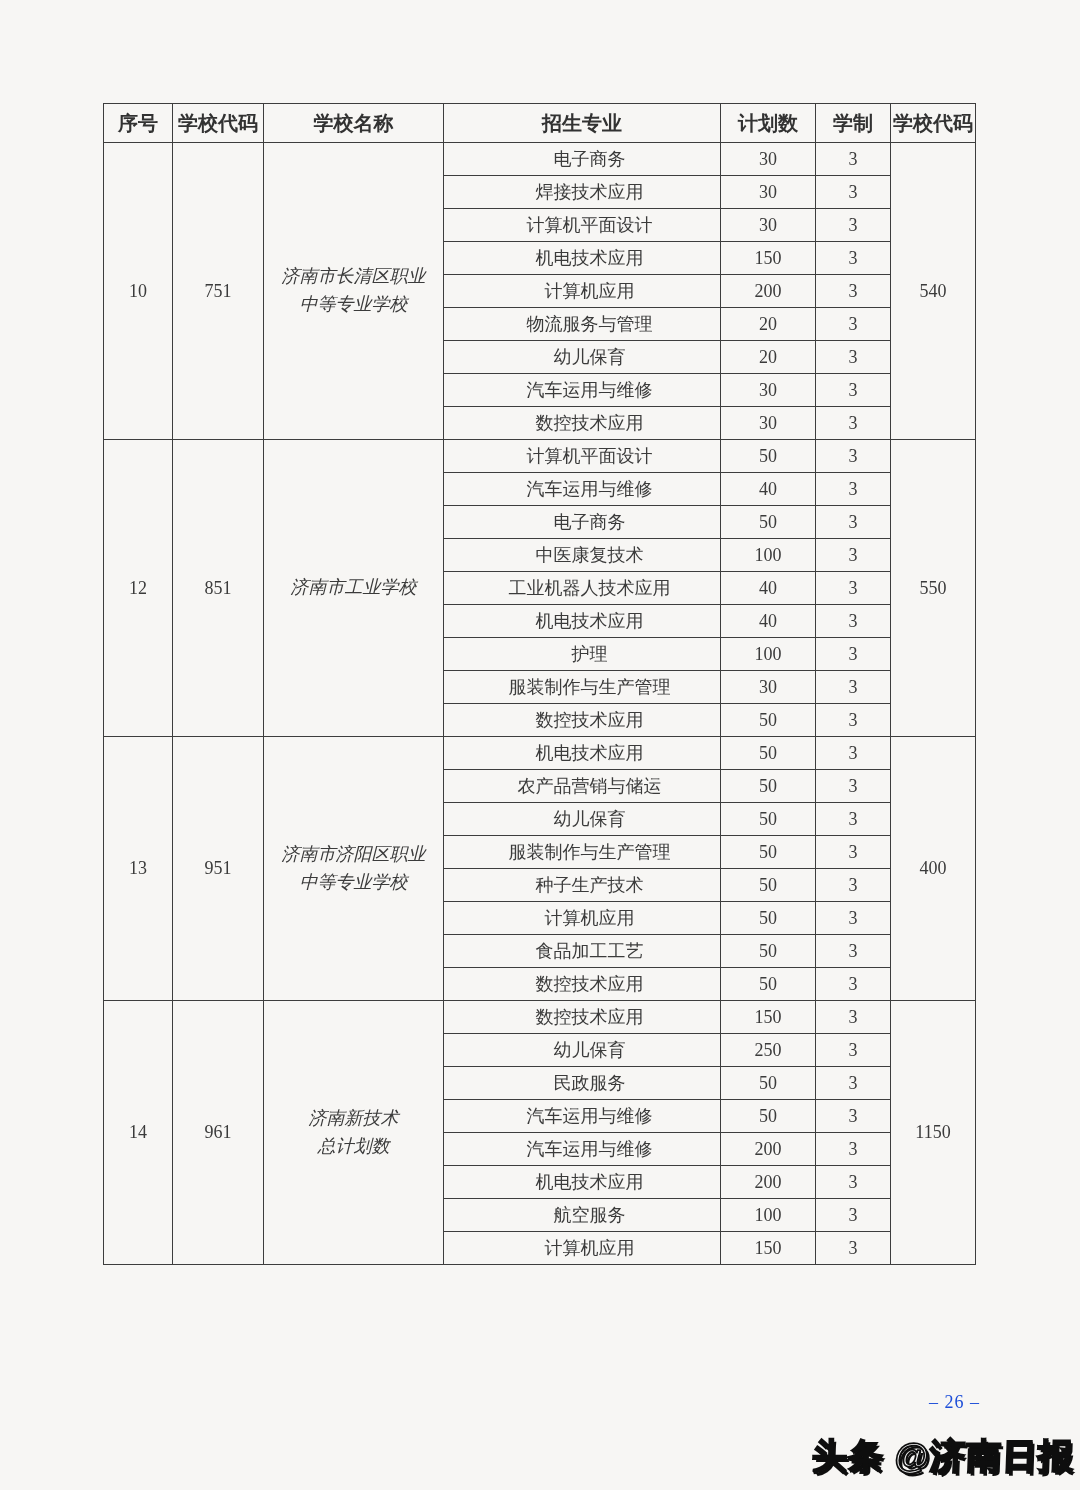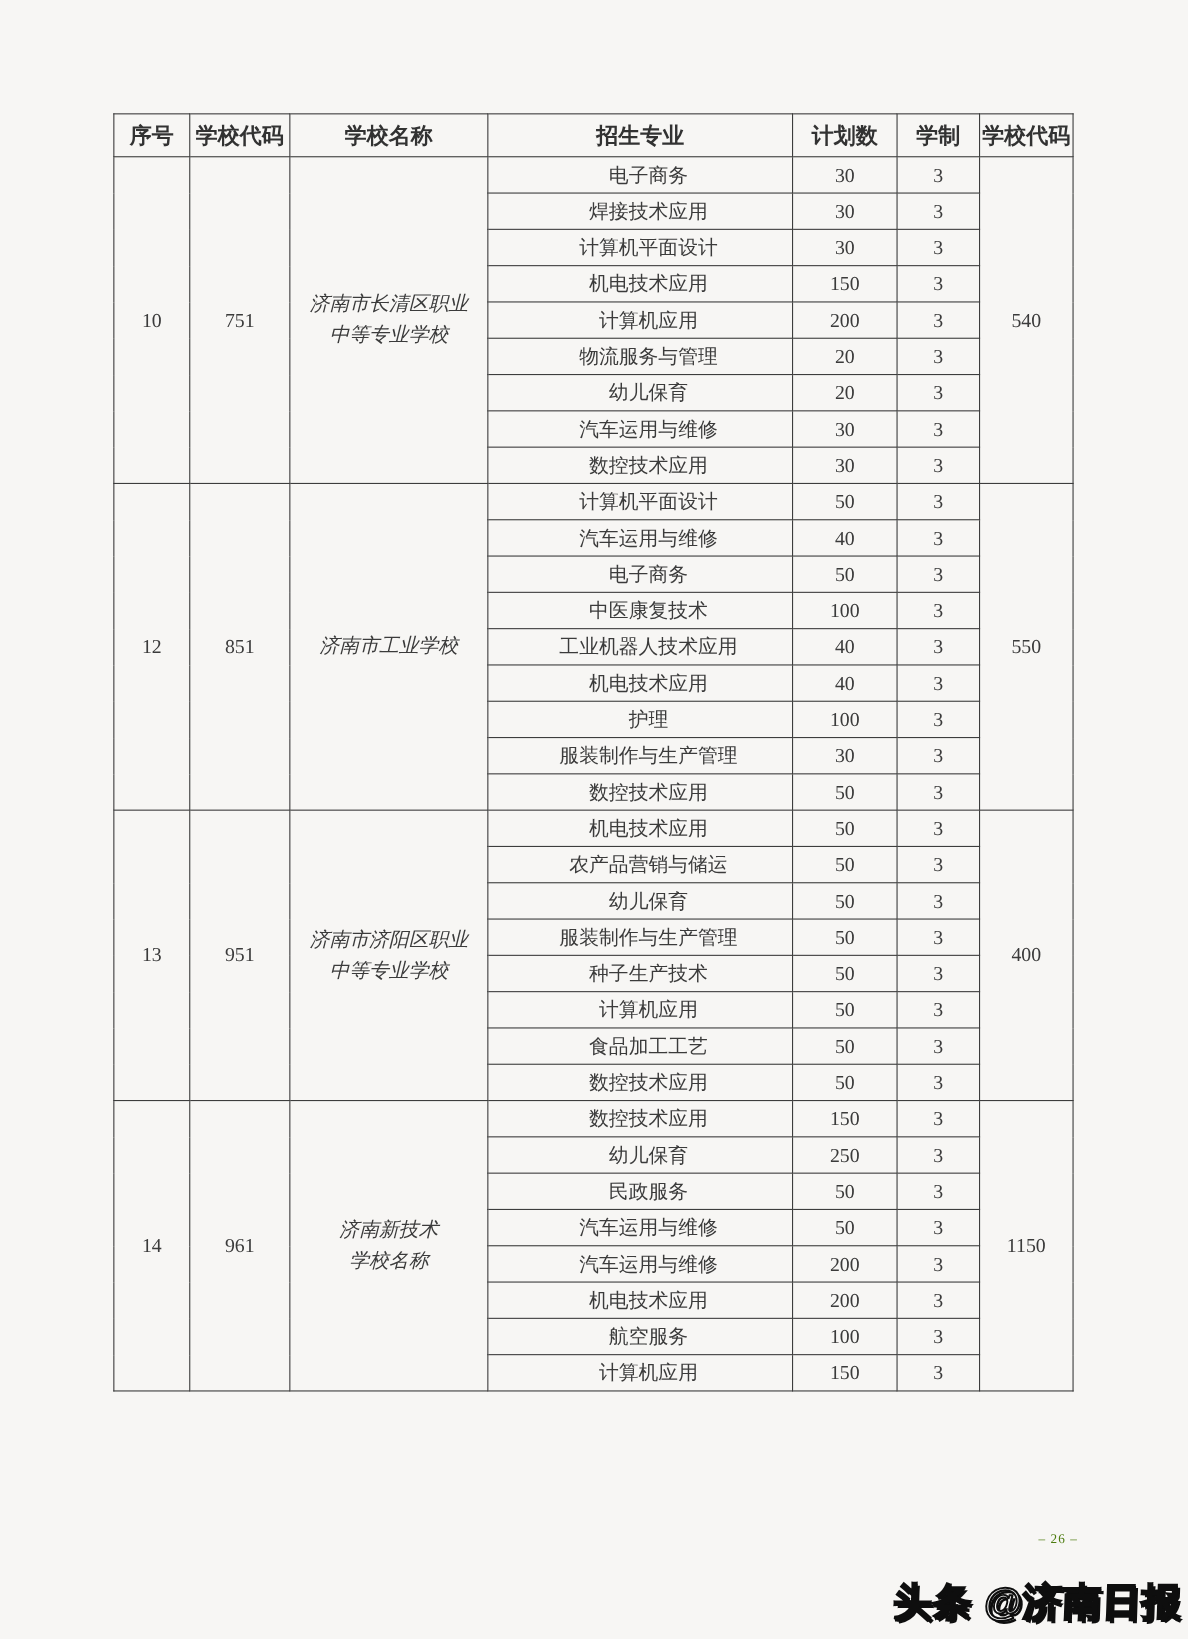--- a/index.html
+++ b/index.html
@@ -47,23 +47,23 @@
   td.school-name-cell {
     white-space: pre-line;
     line-height: 1.55;
     font-size: 18px;
     font-style: italic;
   }
   .page-number {
     position: absolute;
     top: 1392px;
     right: 100px;
-    font-size: 12px;
+    font-size: 18px;
     letter-spacing: 1px;
-    color: #4d7c0f;
+    color: #1d4ed8;
   }
   .watermark {
     position: absolute;
     top: 1433px;
     right: 6px;
     font-family: "Liberation Sans", "DejaVu Sans", sans-serif;
     font-size: 35px;
     font-weight: bold;
     letter-spacing: 1px;
     color: #ffffff;
@@ -240,21 +240,21 @@
         </tr>
         <tr>
           <td class="major-cell">数控技术应用</td>
           <td>50</td>
           <td>3</td>
         </tr>
         <tr>
           <td rowspan="8">14</td>
           <td rowspan="8">961</td>
           <td rowspan="8" class="school-name-cell">济南新技术
-学校名称</td>
+总计划数</td>
           <td class="major-cell">数控技术应用</td>
           <td>150</td>
           <td>3</td>
           <td rowspan="8">1150</td>
         </tr>
         <tr>
           <td class="major-cell">幼儿保育</td>
           <td>250</td>
           <td>3</td>
         </tr>

